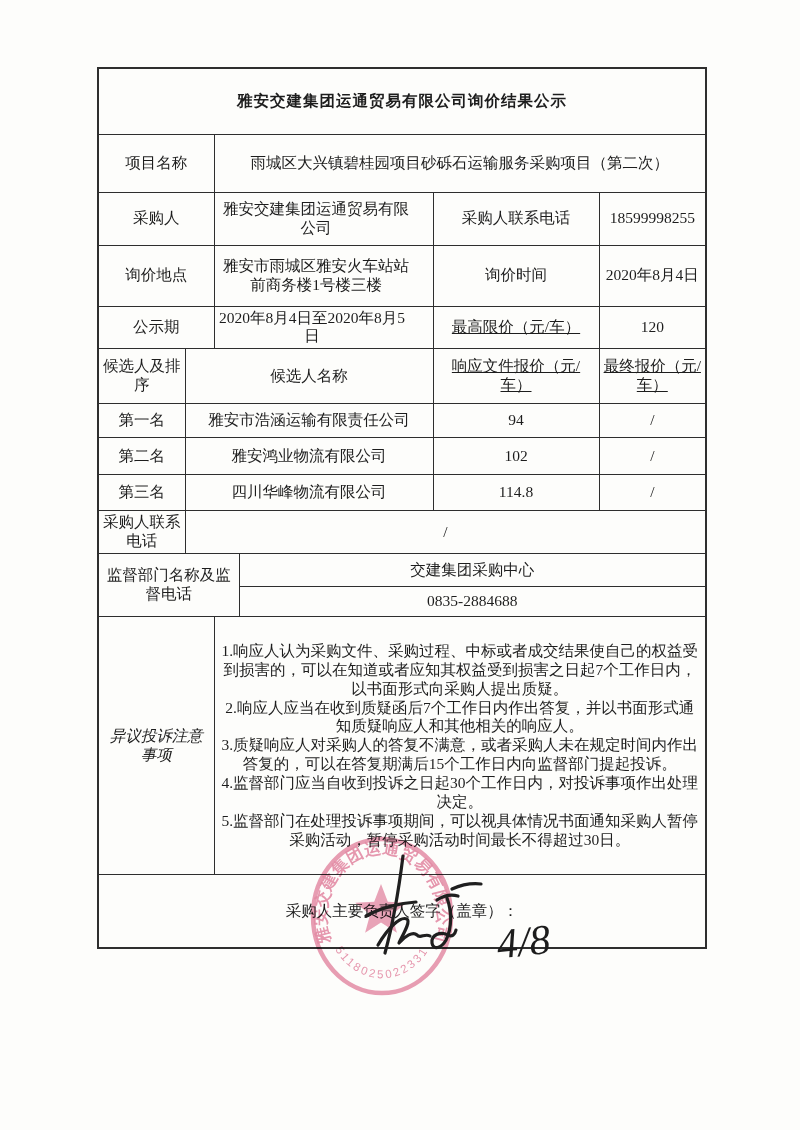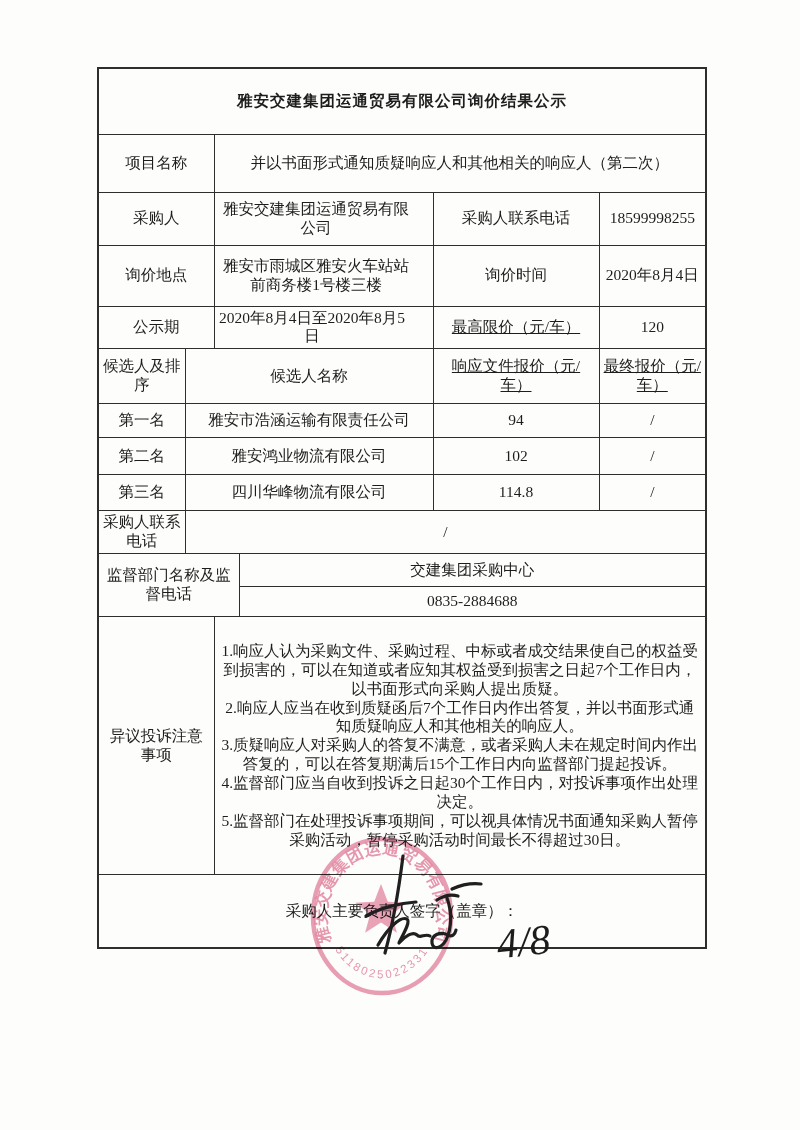--- a/index.html
+++ b/index.html
@@ -56,20 +56,21 @@
   td.sup-label{
     text-align:left;
     font-size:14px;
     padding:2px 1px 2px 2px;
     line-height:1.35;
   }
   td.dispute-label{
     text-align:left;
     font-size:14px;
     padding:2px 1px 2px 2px;
+    font-style:italic;
   }
   td.dispute-content{
     text-align:left;
     font-size:14px;
     line-height:21px;
     padding:8px 6px 8px 6px;
     vertical-align:middle;
   }
   td.sign-cell{
     text-align:left;
@@ -99,21 +100,21 @@
         <col style="width:166px">
         <col style="width:107px">
     </colgroup>
     <tbody>
       <tr class="r-title">
         <td colspan="6" class="title-cell">雅安交建集团运通贸易有限公司询价结果公示</td>
       </tr>
 
       <tr class="r-project">
         <td colspan="2">项目名称</td>
-        <td colspan="4" class="left">并以书面形式通知质疑响应人和其他相关的响应人（第二次）</td>
+        <td colspan="4" class="left">雨城区大兴镇碧桂园项目砂砾石运输服务采购项目（第二次）</td>
       </tr>
 
       <tr class="r-purchaser">
         <td colspan="2">采购人</td>
         <td colspan="2" class="left">
           <div class="wrap195">雅安交建集团运通贸易有限公司</div>
         </td>
         <td>采购人联系电话</td>
         <td>18599998255</td>
       </tr>

